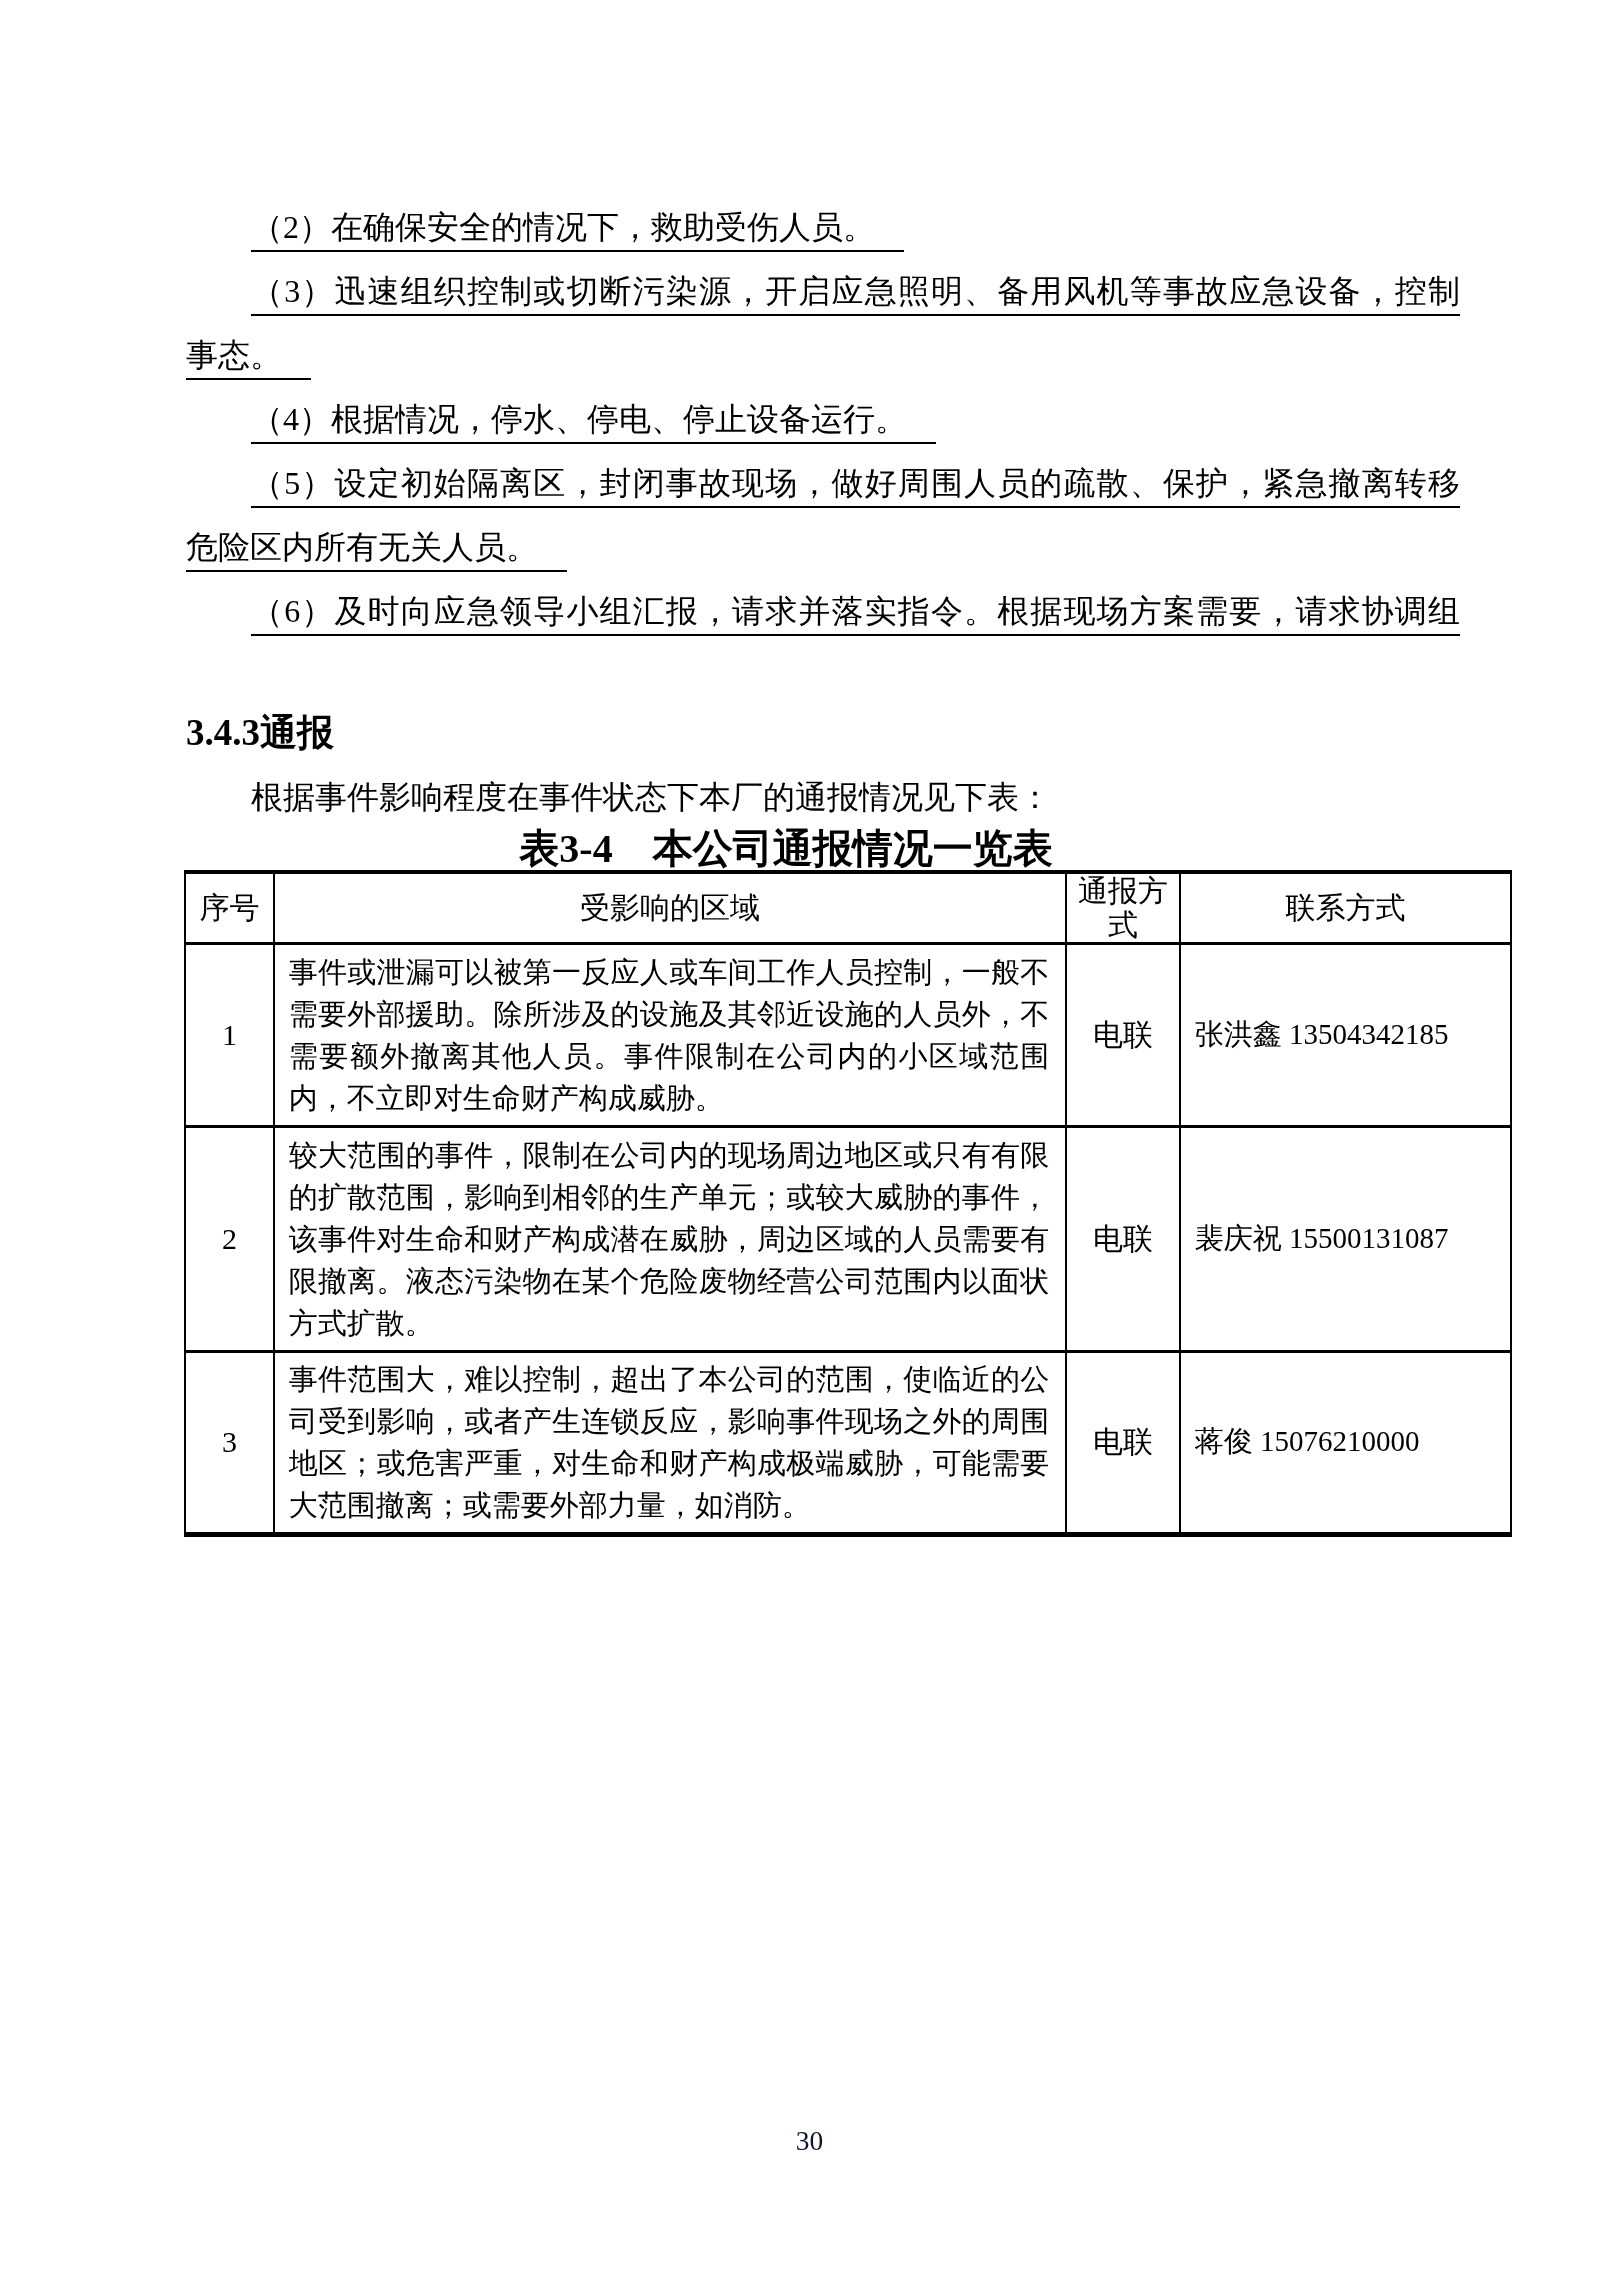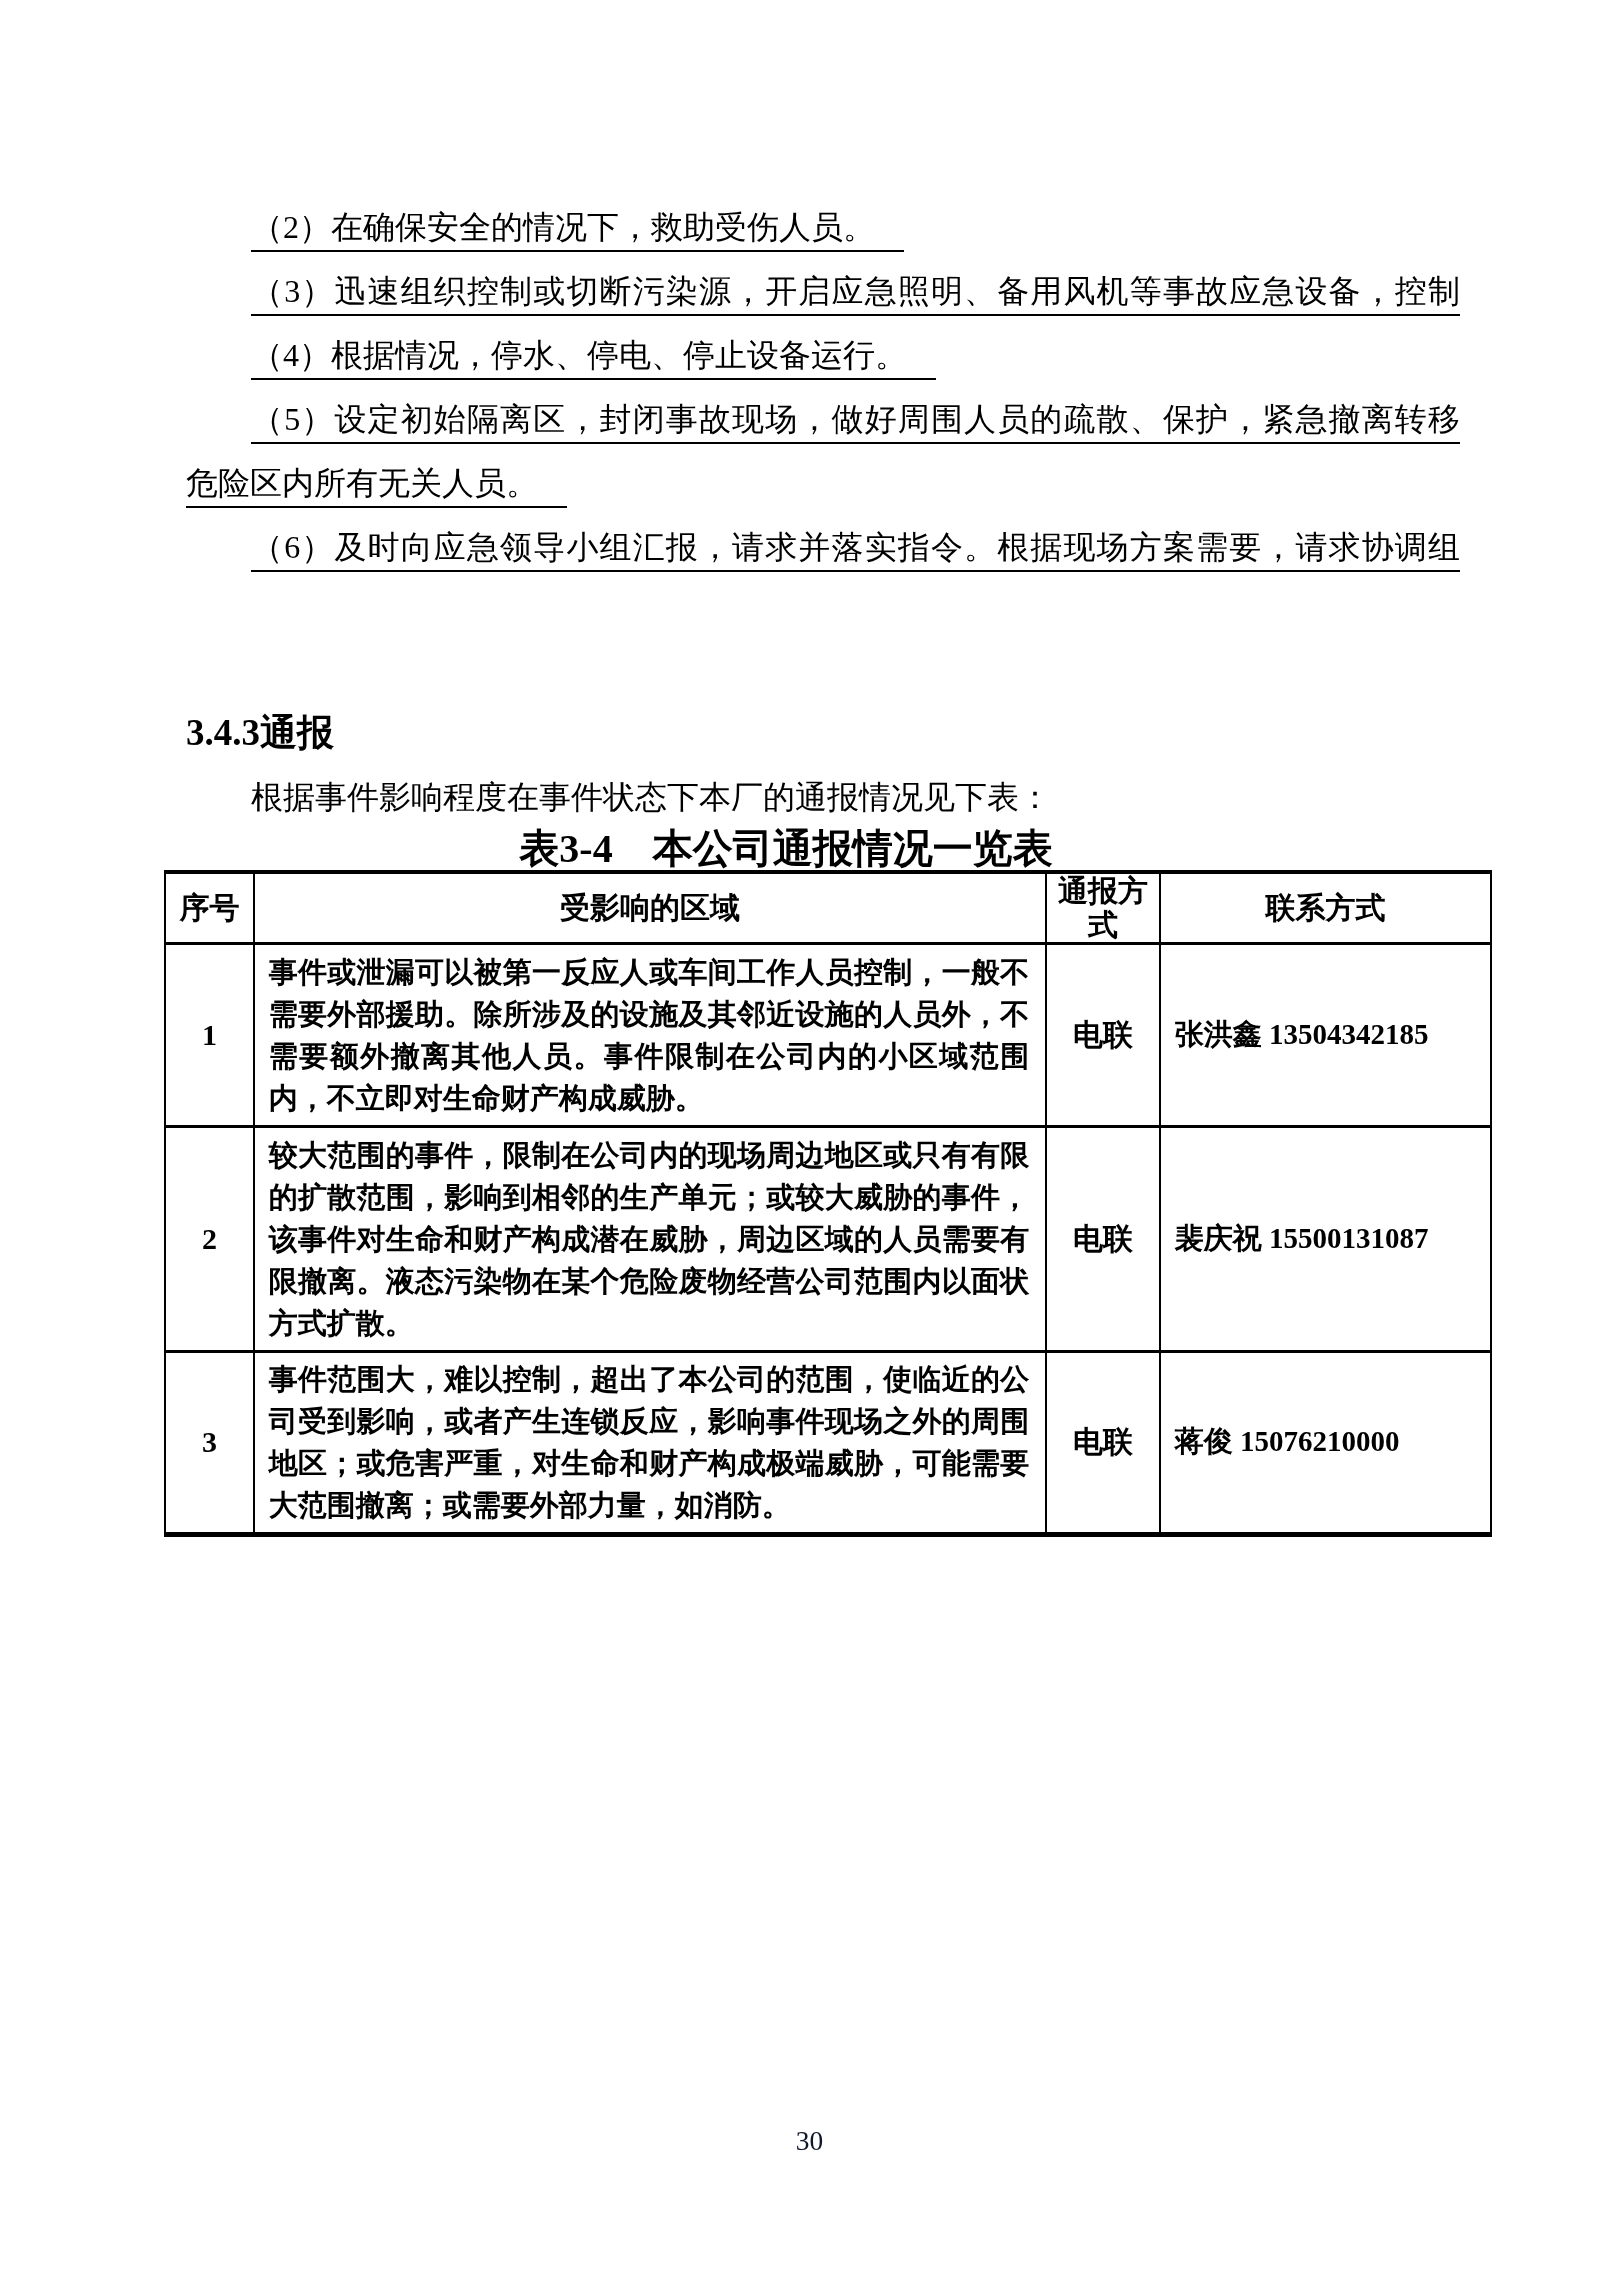--- a/index.html
+++ b/index.html
@@ -27,24 +27,24 @@
   .intro {
     position:absolute; left:186px; top:765px; width:1274px;
     height:64px; line-height:64px; font-size:32px; padding-left:65px; white-space:nowrap;
   }
   .table-title {
     position:absolute; left:172px; top:826px; width:1228px;
     text-align:center; font-size:40px; font-weight:bold; line-height:45px;
   }
 
   table.notify-table {
-    position:absolute; left:164px; top:870px; width:1326px;
+    position:absolute; left:184px; top:870px; width:1326px;
     border-collapse:collapse; table-layout:fixed;
     font-size:29px;
-    border-top:4.9px solid #000; border-bottom:5.9px solid #000;font-weight:bold;
+    border-top:4.9px solid #000; border-bottom:5.9px solid #000;
   }
   .notify-table td {
     border-left:2px solid #000; border-right:2px solid #000;
     border-top:3.9px solid #000; border-bottom:3.9px solid #000;
     vertical-align:middle; padding:0;
   }
   .notify-table tr.hdr { height:69px; }
   .notify-table tr.r1 { height:170px; }
   .notify-table tr.r2 { height:205px; }
   .notify-table tr.r3 { height:174px; }
@@ -59,20 +59,21 @@
   }
 </style>
 </head>
 <body>
 
 <div class="page">
 
   <div class="body-lines">
     <div class="line indent"><span class="u">（2）在确保安全的情况下，救助受伤人员。</span></div>
     <div class="line indent fill"><span class="u">（3）迅速组织控制或切断污染源，开启应急照明、备用风机等事故应急设备，控制</span></div>
+    <div class="line"><span class="u">事态。</span></div>
     <div class="line indent"><span class="u">（4）根据情况，停水、停电、停止设备运行。</span></div>
     <div class="line indent fill"><span class="u">（5）设定初始隔离区，封闭事故现场，做好周围人员的疏散、保护，紧急撤离转移</span></div>
     <div class="line"><span class="u">危险区内所有无关人员。</span></div>
     <div class="line indent fill"><span class="u">（6）及时向应急领导小组汇报，请求并落实指令。根据现场方案需要，请求协调组</span></div>
   </div>
 
   <div class="heading">3.4.3通报</div>
 
   <div class="intro">根据事件影响程度在事件状态下本厂的通报情况见下表：</div>
 

